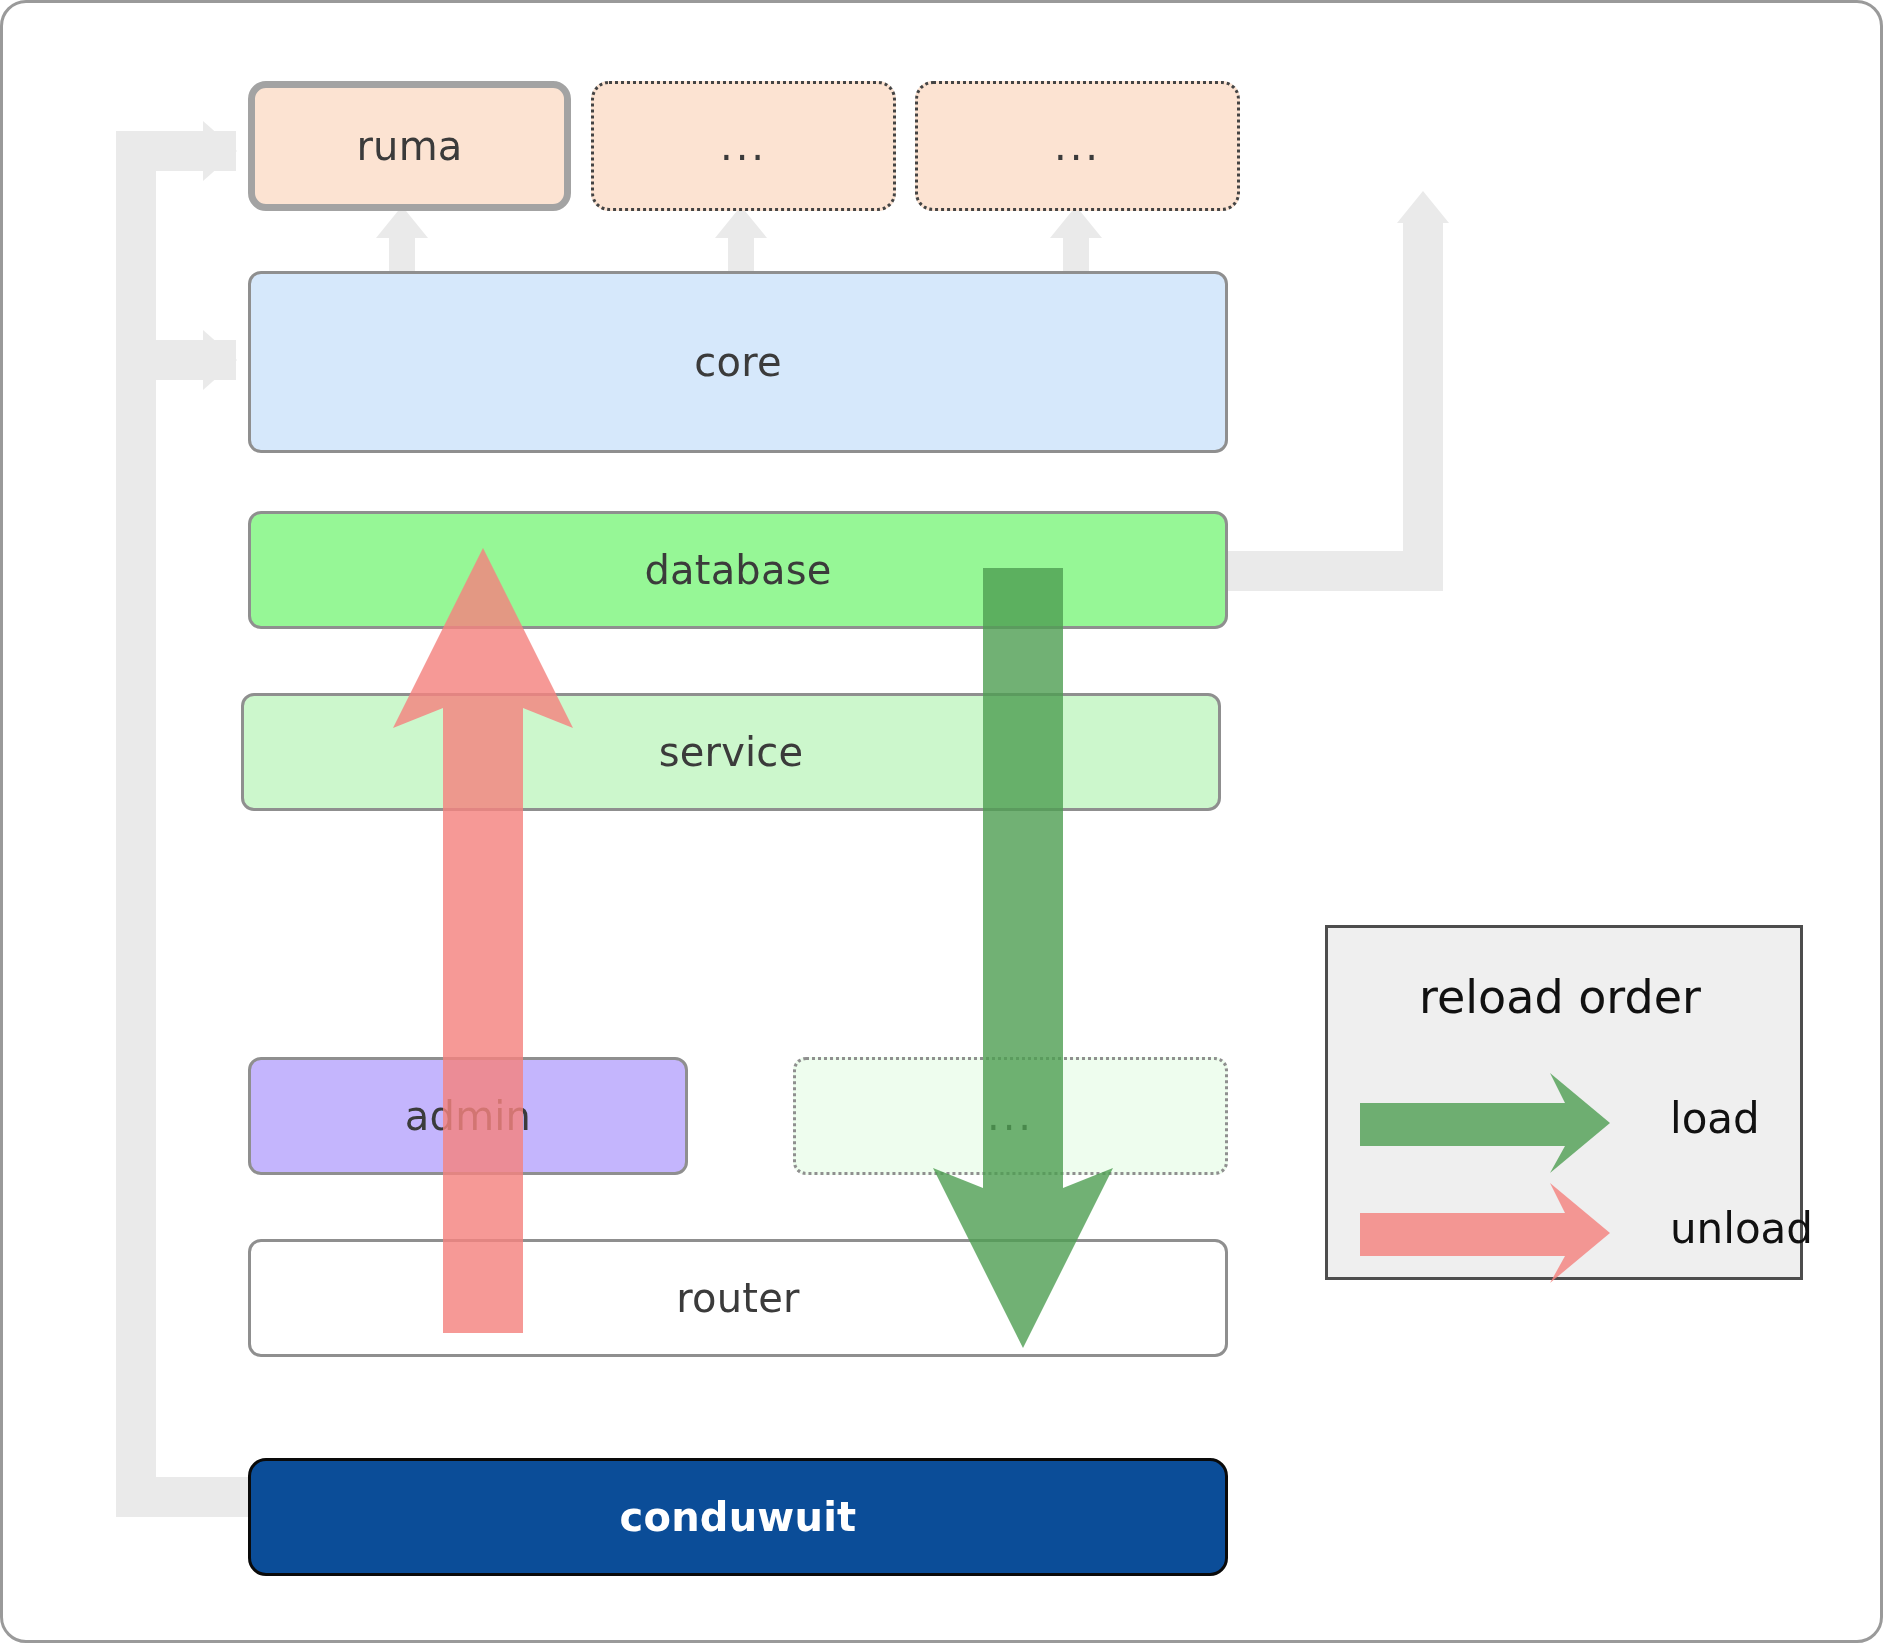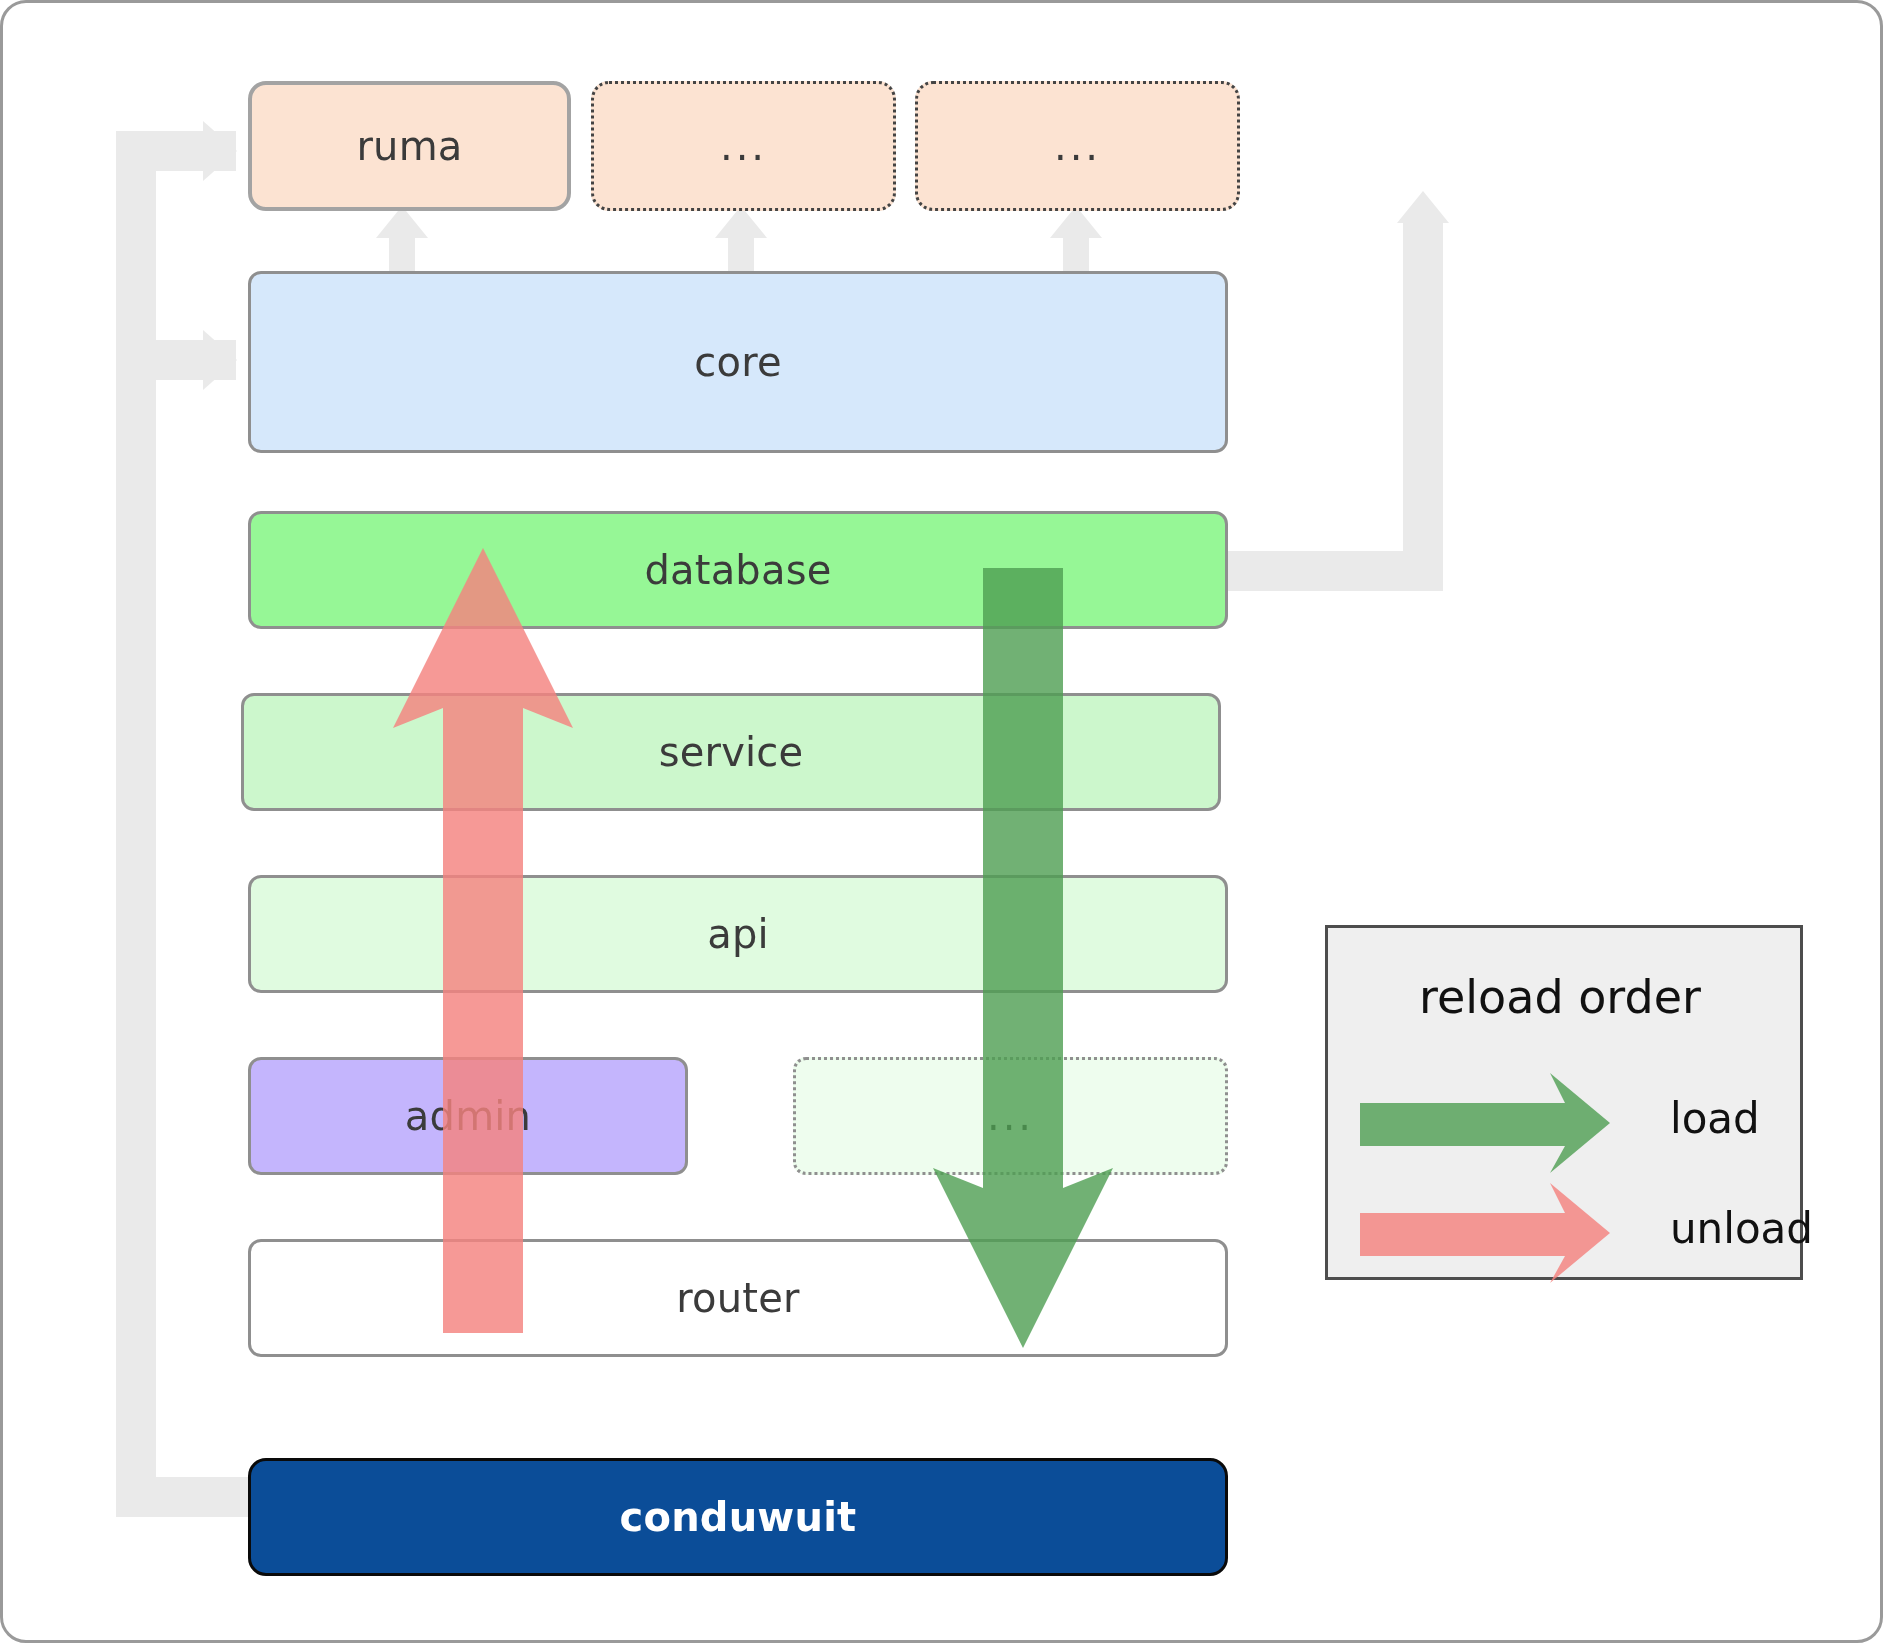--- a/index.html
+++ b/index.html
@@ -18,21 +18,21 @@
     box-sizing:border-box;
     display:flex;align-items:center;justify-content:center;
     border-radius:13px;
     font-size:40px;
     color:#3b3b3b;
     letter-spacing:.2px;
     z-index:6;
   }
   .node.ext{
     background:#fce3d2;
-    border:4px solid #a3a3a3;
+    border:7px solid #a3a3a3;
     border-radius:18px;
   }
   .node.ext.dotted{ border:3px dotted #444444; }
   .node.layer{ border:3px solid #8f8f8f; }
   .node.layer.dotted{ border:3px dotted #8f8f8f; }
   .node.root{
     background:#0b4d98;
     border:3px solid #0a0a0a;
     color:#ffffff;
     font-weight:bold;
@@ -112,23 +112,20 @@
   </div>
 
   <div class="node layer" style="left:245px;top:508px;width:980px;height:118px;background:#96f796;">
     <span>database</span>
   </div>
 
   <div class="node layer" style="left:238px;top:690px;width:980px;height:118px;background:#ccf7cc;">
     <span>service</span>
   </div>
 
-  <div class="node layer" style="left:245px;top:872px;width:980px;height:118px;background:#e0fbe0;">
-    <span>api</span>
-  </div>
 
   <div class="node layer" style="left:245px;top:1054px;width:440px;height:118px;background:#c4b5fd;">
     <span>admin</span>
   </div>
 
   <div class="node layer dotted" style="left:790px;top:1054px;width:435px;height:118px;background:#eefdee;">
     <span class="dots">...</span>
   </div>
 
   <div class="node layer" style="left:245px;top:1236px;width:980px;height:118px;background:#ffffff;">

